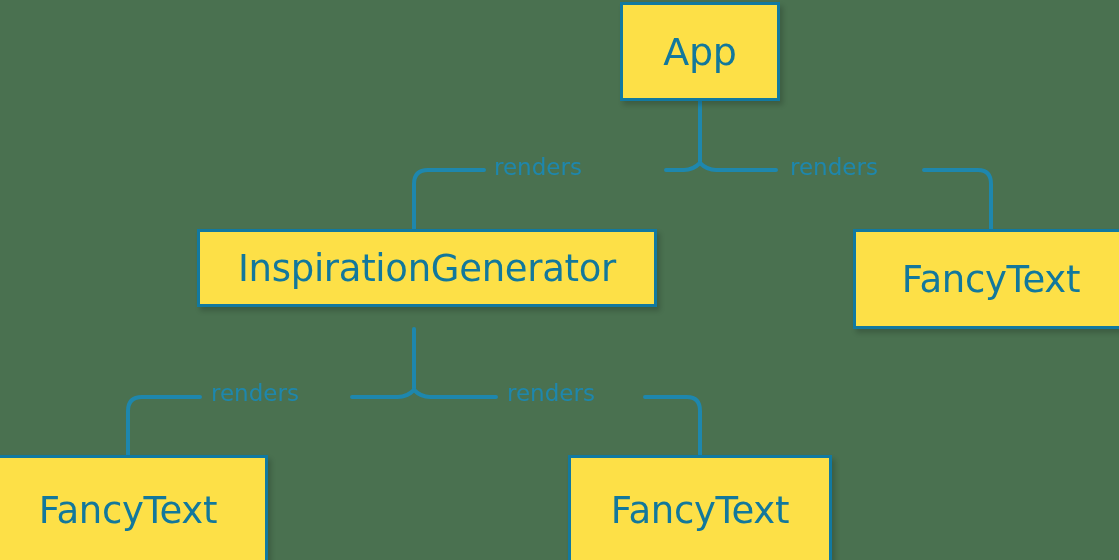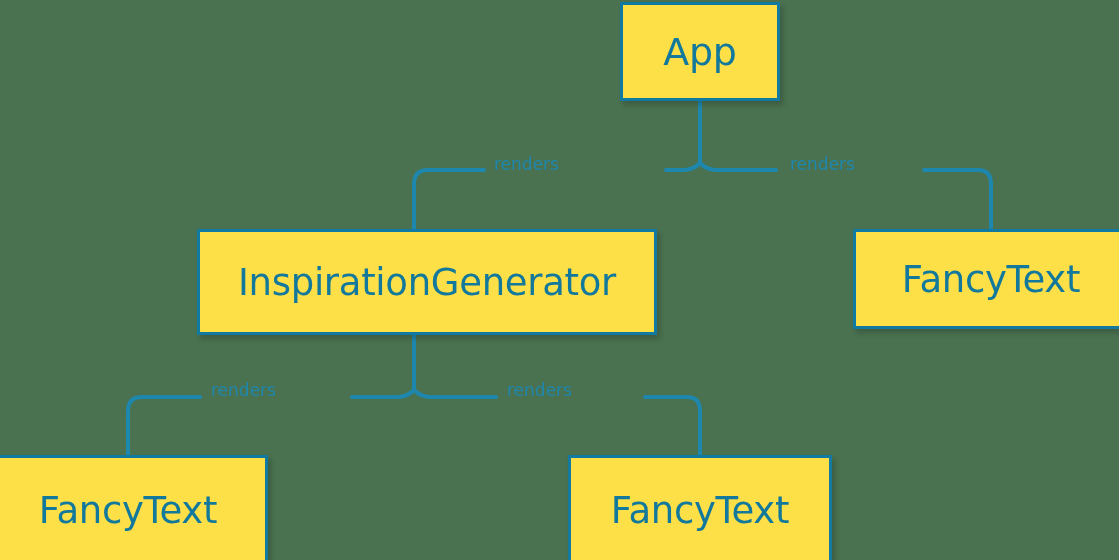--- a/index.html
+++ b/index.html
@@ -44,30 +44,30 @@
     color: #12789c;
     font-family: "DejaVu Sans", sans-serif;
     font-size: 37px;
     font-weight: 400;
     letter-spacing: -0.3px;
     line-height: 1;
     white-space: nowrap;
   }
   #node-app        { left: 620px; top: 2px;   width: 160px; height: 99px; }
   #node-app .node-label { font-size: 38px; }
-  #node-inspiration{ left: 197px; top: 229px; width: 460px; height: 106px; }
+  #node-inspiration{ left: 197px; top: 229px; width: 460px; height: 78px; }
   #node-fancytext-right { left: 853px; top: 229px; width: 276px; height: 100px; }
   #node-fancytext-bottom{ left: -12px; top: 455px; width: 280px; height: 110px; }
   #node-copyright  { left: 568px; top: 455px; width: 264px; height: 110px; }
 
   .edge-label {
     position: absolute;
     color: #1e87ad;
     font-family: "DejaVu Sans", sans-serif;
-    font-size: 17px;
+    font-size: 23px;
     font-weight: 400;
     line-height: 1;
     white-space: nowrap;
     z-index: 4;
   }
   #label-app-inspiration { left: 494px; top: 156px; }
   #label-app-fancytext   { left: 790px; top: 156px; }
   #label-ig-fancytext    { left: 211px; top: 382px; }
   #label-ig-copyright    { left: 507px; top: 382px; }
 </style>

